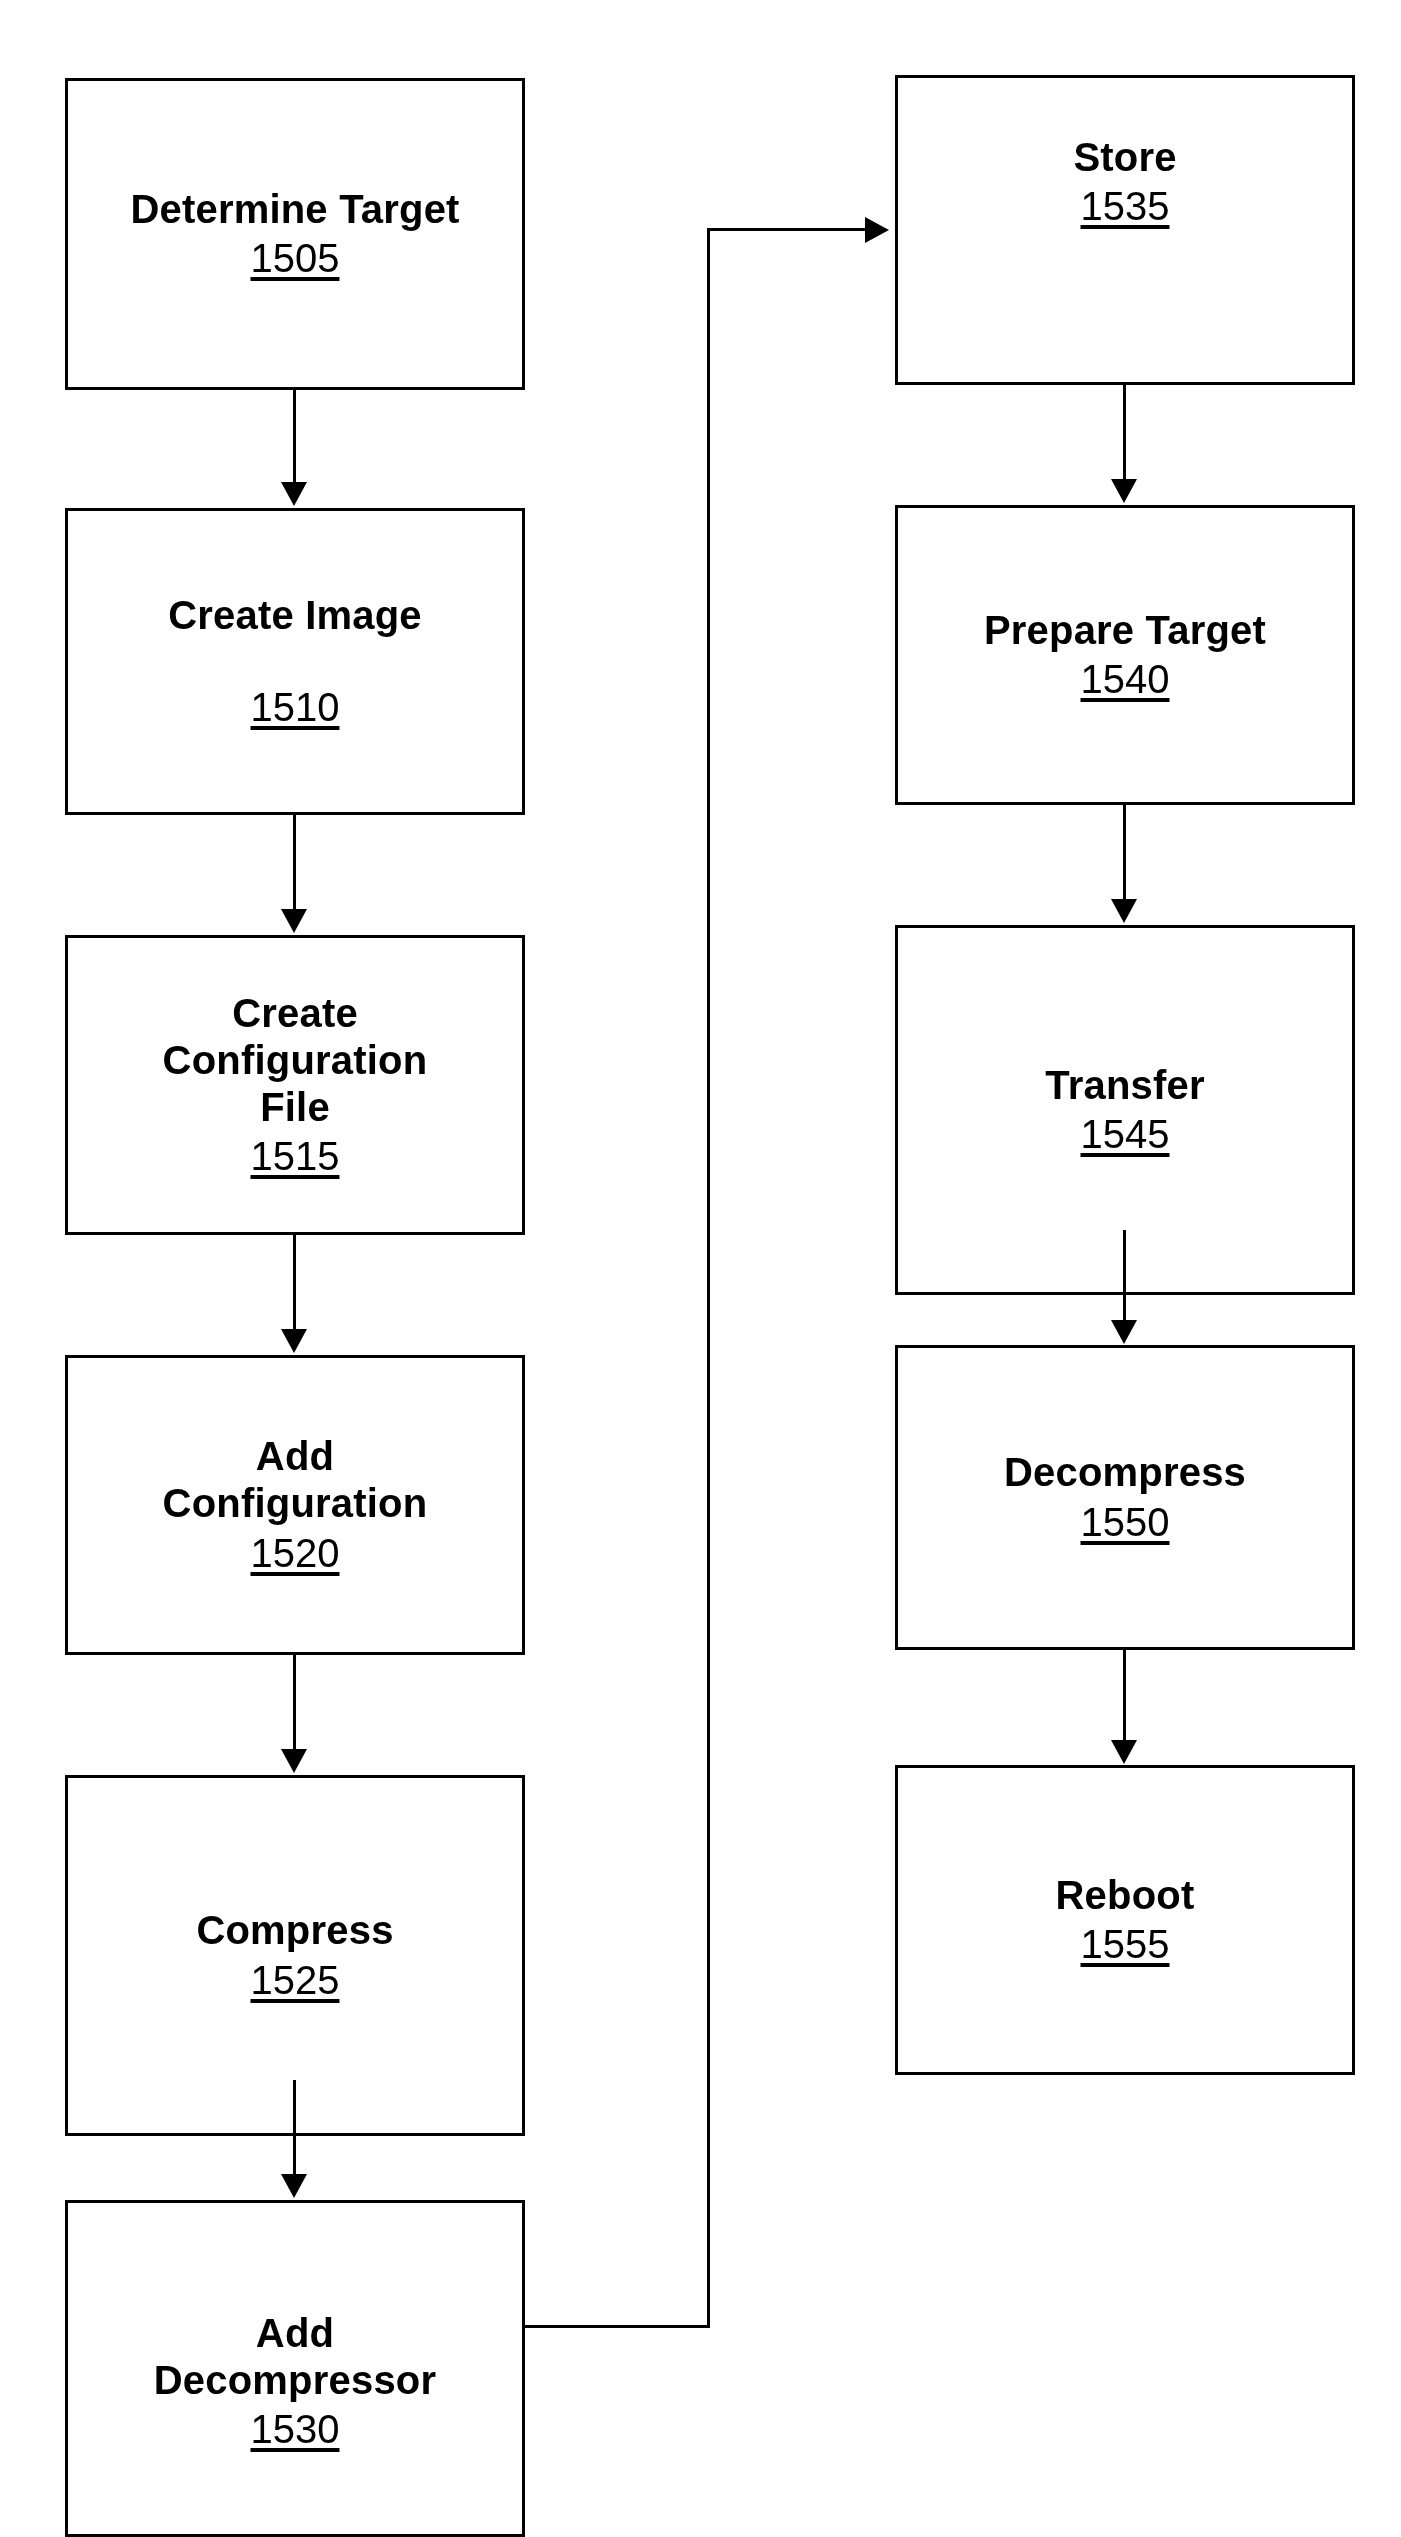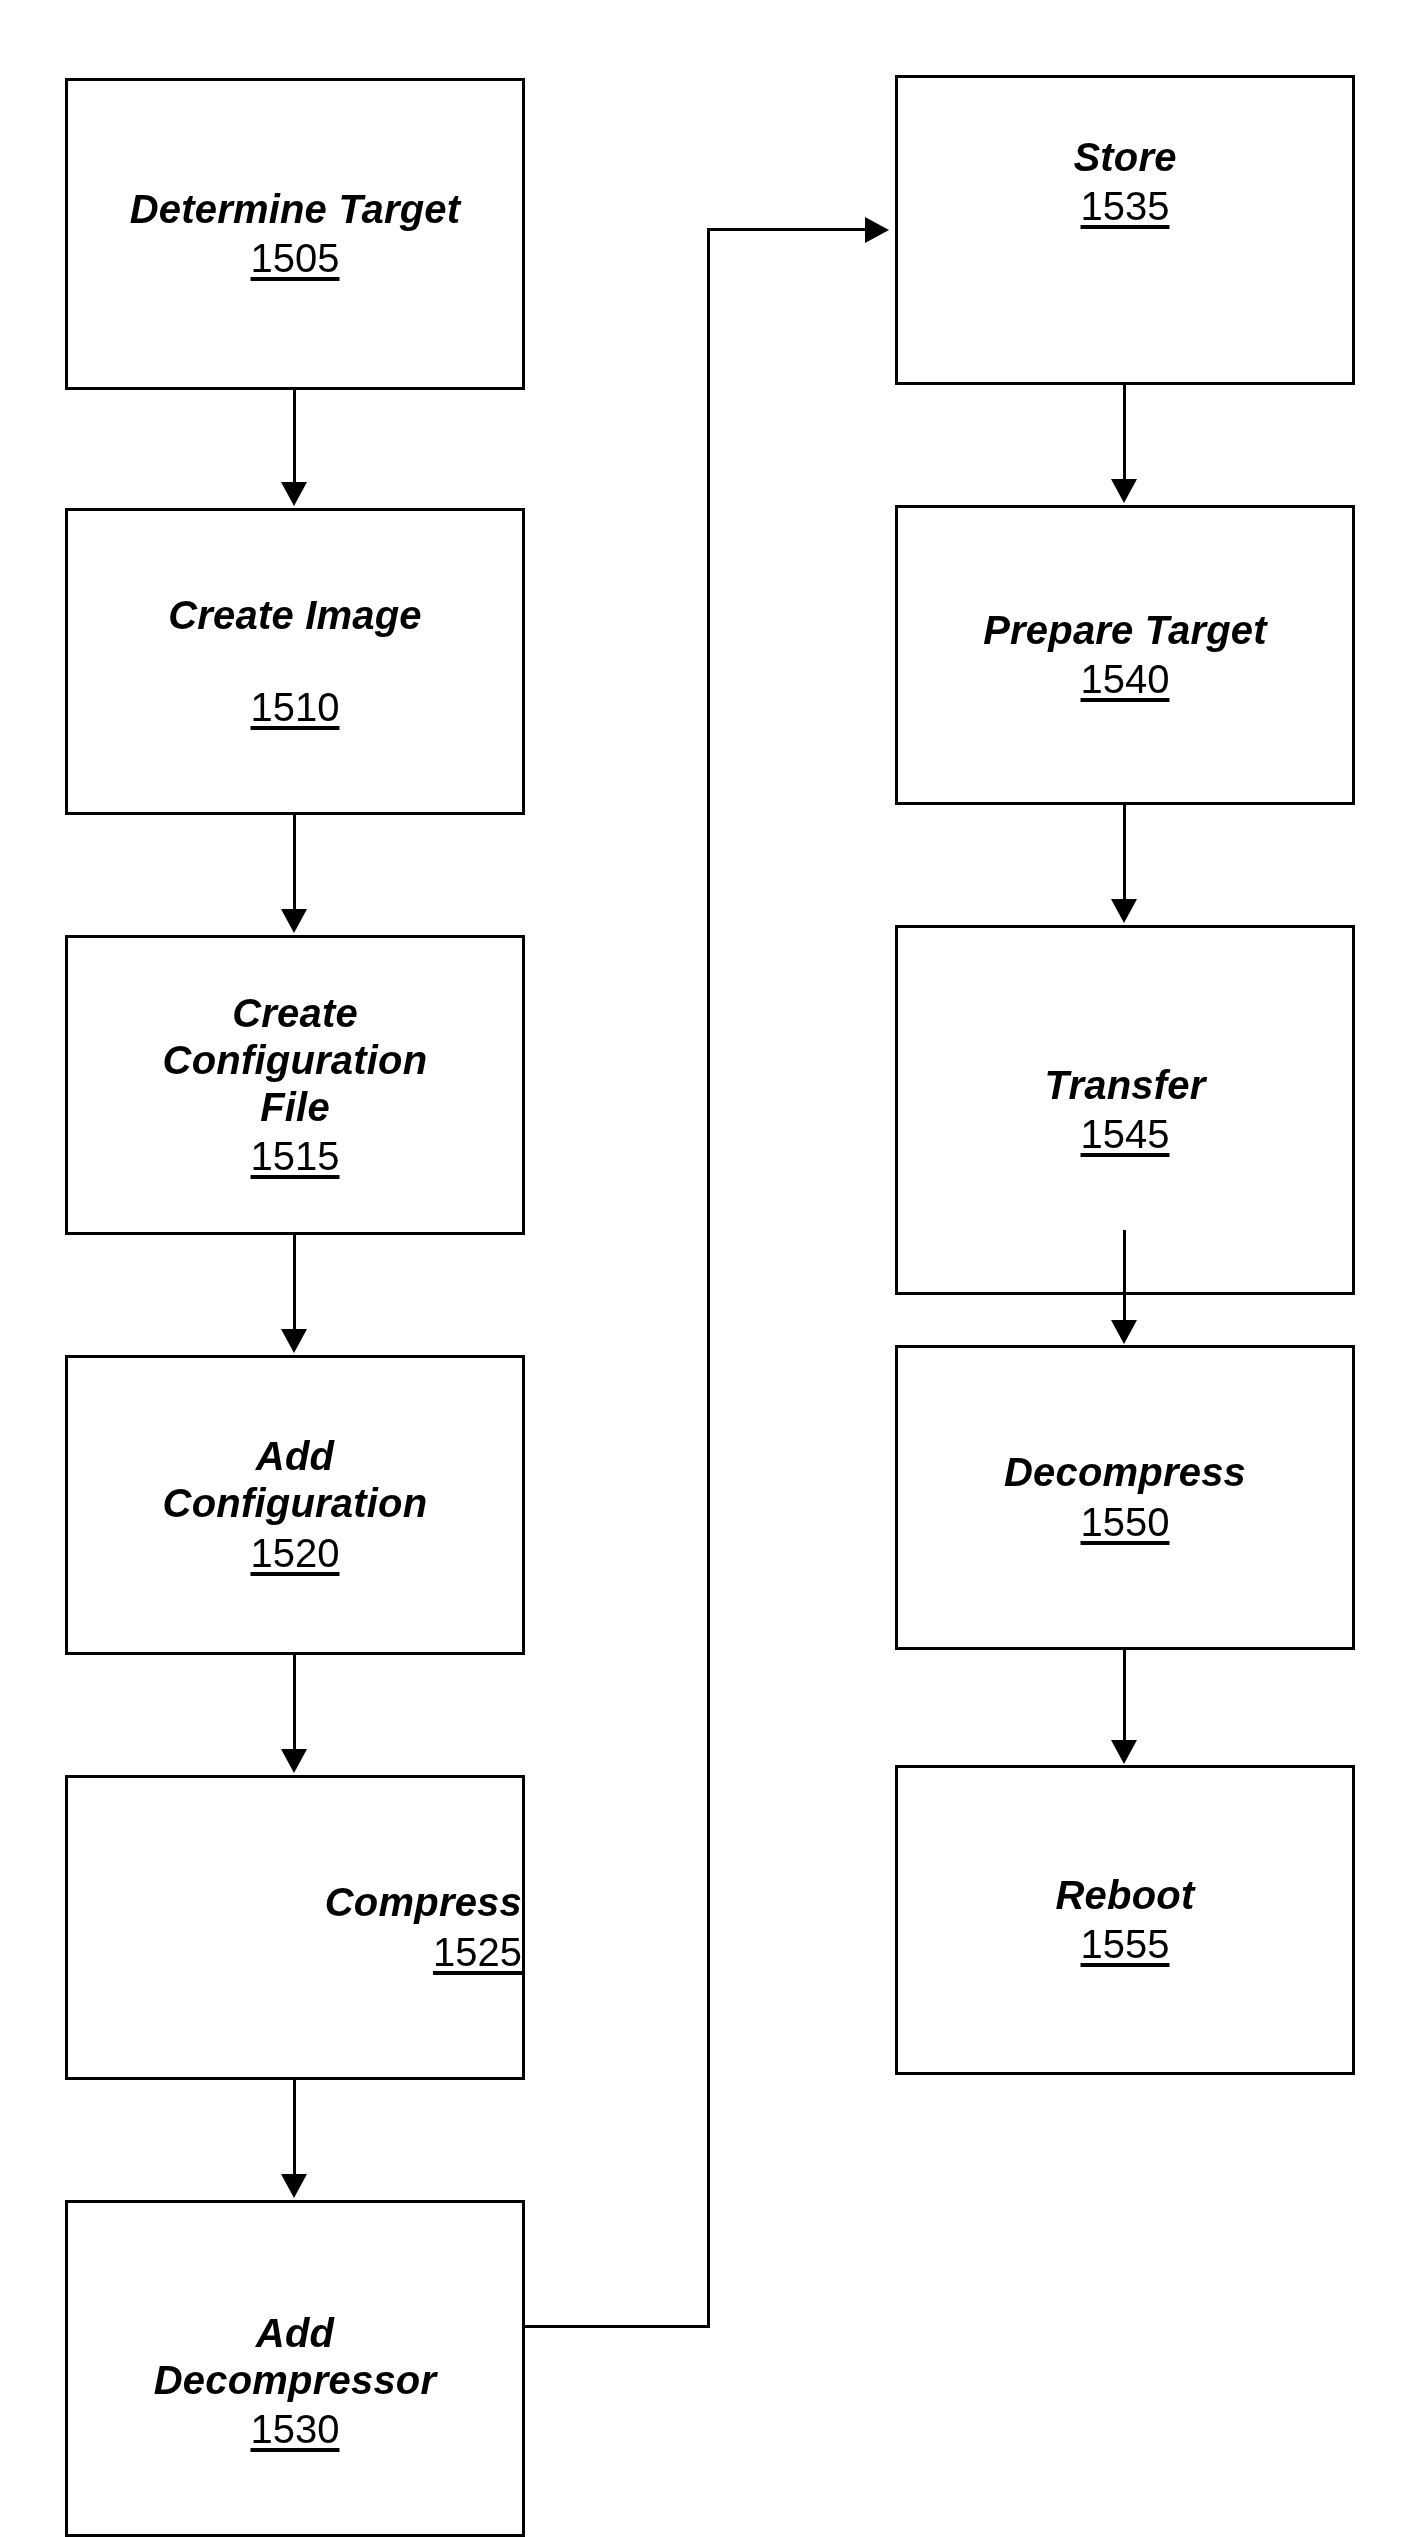--- a/index.html
+++ b/index.html
@@ -30,21 +30,20 @@
     justify-content: center;
     text-align: center;
   }
   .node-label {
     font-size: 40px;
     font-weight: bold;
     line-height: 1.18;
     letter-spacing: 0.2px;
     white-space: pre-line;
     color: #000000;
-    font-style: italic;
   }
   .node-ref {
     font-size: 40px;
     font-weight: normal;
     line-height: 1.18;
     text-decoration: underline;
     text-underline-offset: 5px;
     text-decoration-thickness: 4px;
     margin-top: 2px;
     color: #000000;
@@ -115,21 +114,21 @@
 
   <div class="flow-node align-center" style="left:65px; top:1355px; width:460px; height:300px;">
     <div class="node-label">Add
 Configuration</div>
     <div class="node-ref">1520</div>
   </div>
 
   <div class="conn-v" style="left:293px; top:1655px; height:96px;"></div>
   <div class="arrow-down" style="left:281px; top:1749px;"></div>
 
-  <div class="flow-node align-center" style="left:65px; top:1775px; width:460px; height:305px;align-items:flex-end;">
+  <div class="flow-node align-center" style="left:65px; top:1775px; width:460px; height:361px;">
     <div class="node-label">Compress</div>
     <div class="node-ref">1525</div>
   </div>
 
   <div class="conn-v" style="left:293px; top:2080px; height:96px;"></div>
   <div class="arrow-down" style="left:281px; top:2174px;"></div>
 
   <div class="flow-node align-mid-low" style="left:65px; top:2200px; width:460px; height:337px;">
     <div class="node-label">Add
 Decompressor</div>

